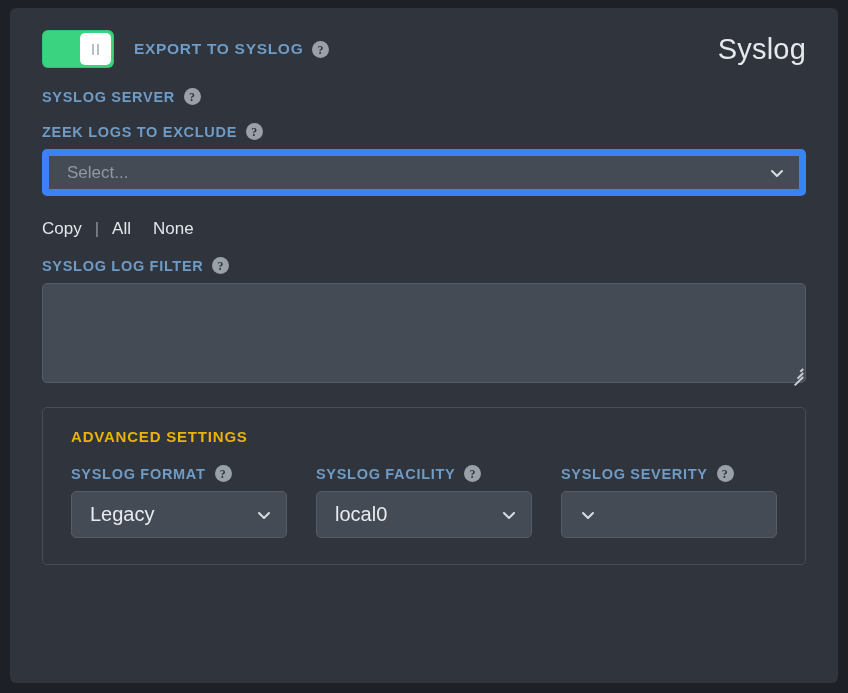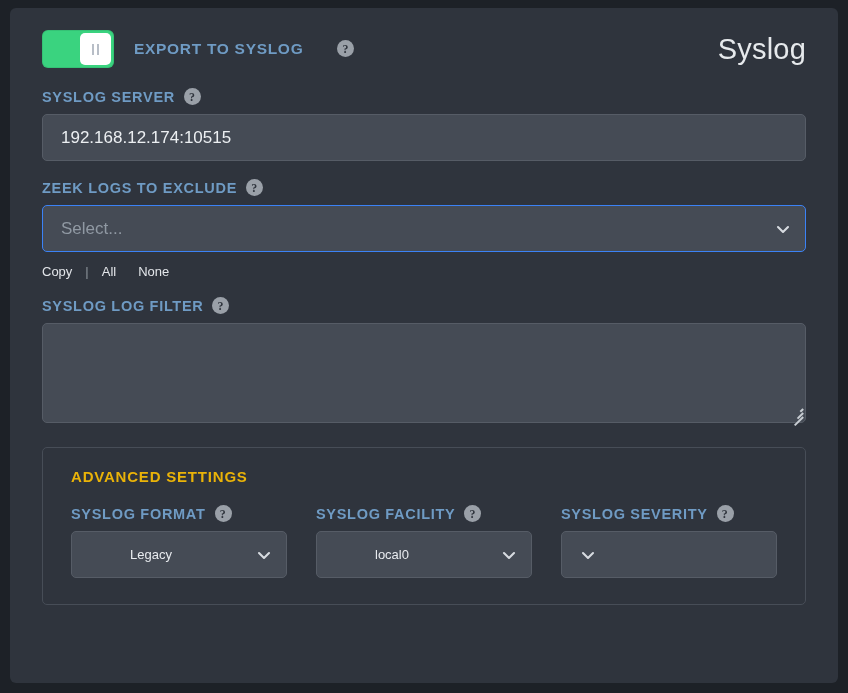--- a/index.html
+++ b/index.html
@@ -67,22 +67,21 @@
     background: #b8bec7;
   }
 
   .export-label {
     margin-left: 20px;
     color: #6f9bc4;
     font-size: 15.5px;
     font-weight: bold;
     letter-spacing: 0.7px;
     display: flex;
-    align-items: flex-start;
-    gap: 25px;
+    align-items: flex-end;
   }
 
   .help-icon {
     display: inline-flex;
     align-items: center;
     justify-content: center;
     width: 17px;
     height: 17px;
     border-radius: 50%;
     background: #9aa0a8;
@@ -130,21 +129,21 @@
     font-size: 17px;
     font-family: "Liberation Sans", sans-serif;
     padding: 0 18px;
     outline: none;
   }
 
   .select-box {
     width: 100%;
     height: 47px;
     background: #454b55;
-    border: 1px solid #3b82f6;
+    border: 7px solid #3b82f6;
     border-radius: 5px;
     display: flex;
     align-items: center;
     padding: 0 14px 0 18px;
     cursor: pointer;
   }
   .select-placeholder {
     flex: 1;
     color: #9099a3;
     font-size: 17px;
@@ -153,22 +152,22 @@
     width: 16px;
     height: 16px;
     flex: 0 0 auto;
     color: #d7dbe0;
   }
   .chev svg { display: block; }
 
   .link-row {
     display: flex;
     align-items: center;
-    margin-top: 12px;
-    font-size: 13px;
+    margin-top: 23px;
+    font-size: 17px;
     color: #e3e6ea;
   }
   .link-row a {
     color: #e3e6ea;
     text-decoration: none;
     cursor: pointer;
   }
   .link-sep { color: #8d949d; margin: 0 13px; }
   .link-gap { width: 22px; }
 
@@ -235,22 +234,21 @@
     border: 1px solid #565c66;
     border-radius: 5px;
     display: flex;
     align-items: center;
     padding: 0 14px 0 18px;
     cursor: pointer;
   }
   .dropdown-value {
     flex: 1;
     color: #e8ebef;
-    font-size: 13px;
-    margin-left: 40px;
+    font-size: 20px;
   }
 </style>
 </head>
 <body>
 
 <div class="app-root">
   <div class="panel">
 
     <div class="header-row">
       <div class="toggle">
@@ -266,21 +264,20 @@
         <span class="help-icon">?</span>
       </div>
       <div class="brand-title">Syslog</div>
     </div>
 
     <div class="field-group">
       <div class="field-label">
         <span>SYSLOG SERVER</span>
         <span class="help-icon">?</span>
       </div>
-      <input class="text-input" type="text" value="192.168.12.174:10515" style="">
     </div>
 
     <div class="field-group">
       <div class="field-label">
         <span>ZEEK LOGS TO EXCLUDE</span>
         <span class="help-icon">?</span>
       </div>
       <div class="select-box">
         <span class="select-placeholder">Select...</span>
         <span class="chev">

